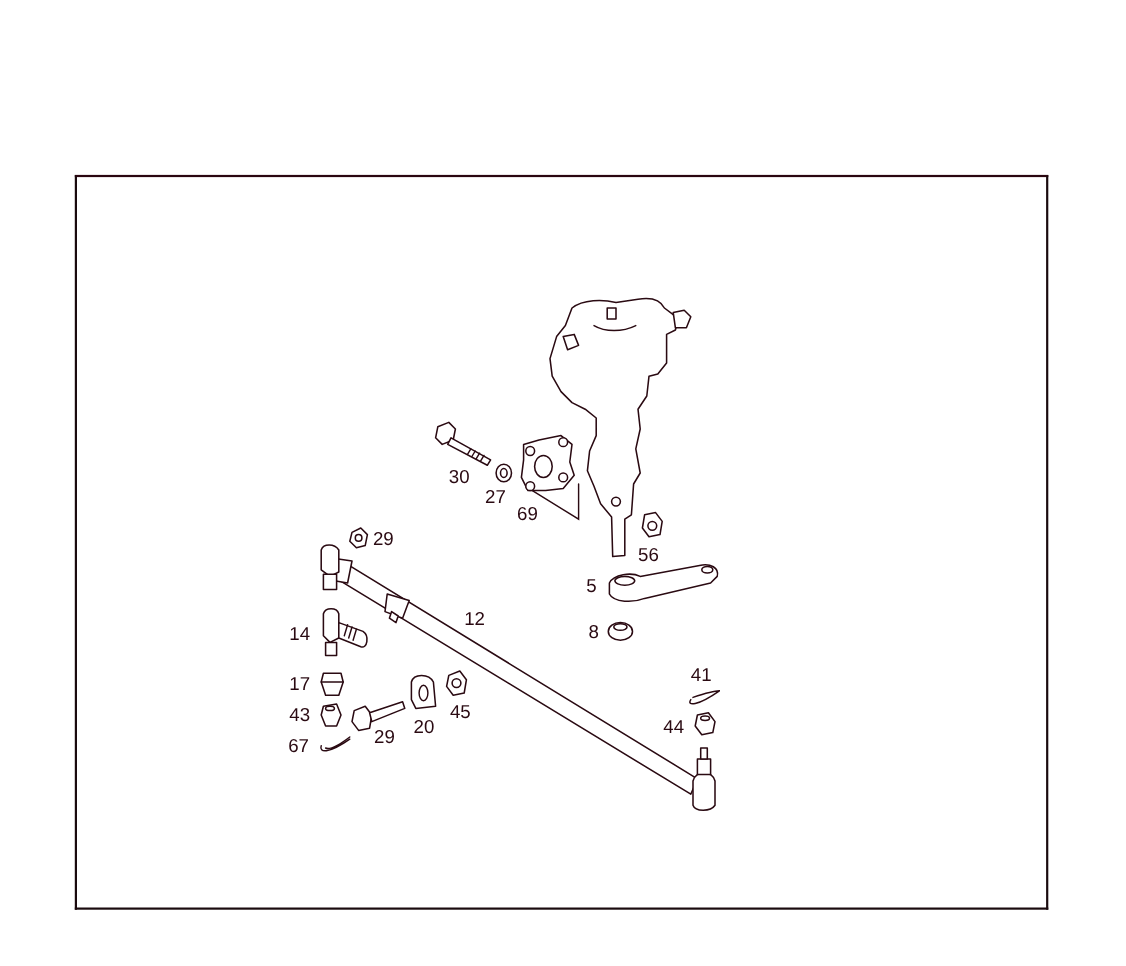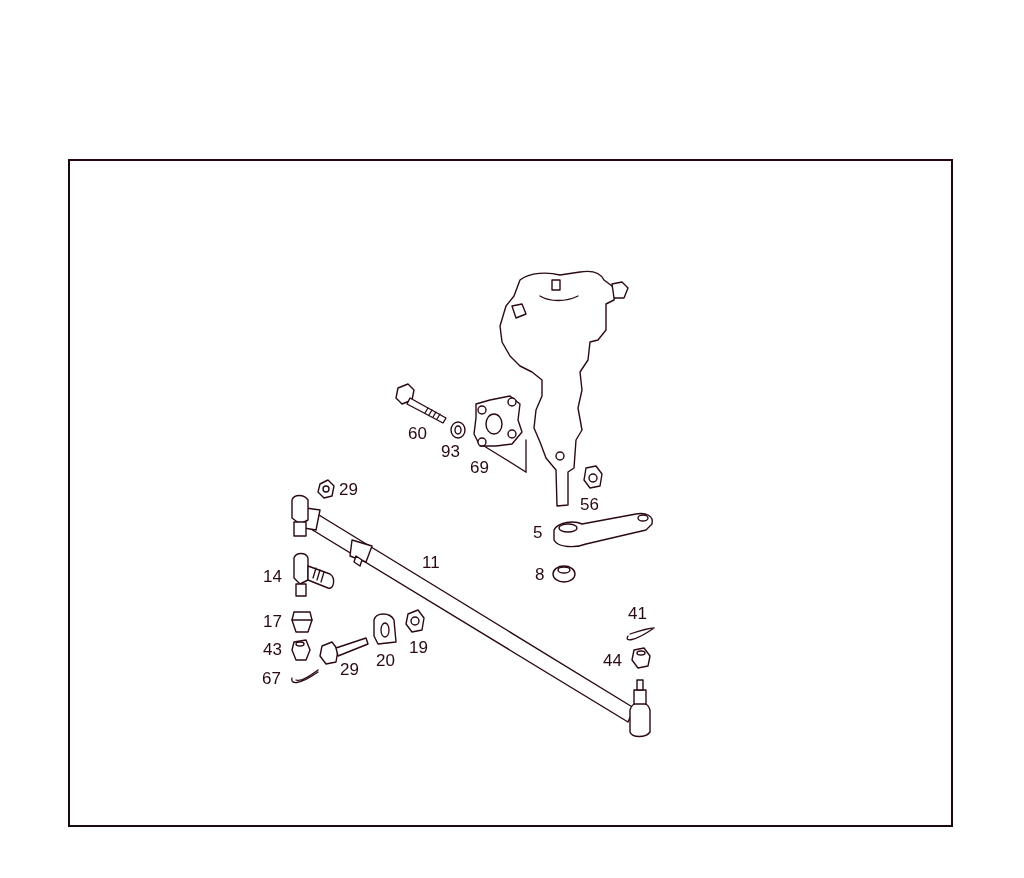--- a/index.html
+++ b/index.html
@@ -128,28 +128,28 @@
   </g>
 
   <g>
     <path class="l" d="M628 636 C624 642,634 642,654 628 M630 634 C636 632,648 628,654 628"></path>
   </g>
 </svg>
 
 <div>
   <span class="lbl" style="left:533px;top:524px">5</span>
   <span class="lbl" style="left:535px;top:566px">8</span>
-  <span class="lbl" style="left:422px;top:554px">11</span>
+  <span class="lbl" style="left:422px;top:554px">12</span>
   <span class="lbl" style="left:263px;top:568px">14</span>
   <span class="lbl" style="left:263px;top:613px">17</span>
   <span class="lbl" style="left:376px;top:652px">20</span>
   <span class="lbl" style="left:339px;top:481px">29</span>
   <span class="lbl" style="left:340px;top:661px">29</span>
-  <span class="lbl" style="left:409px;top:639px">19</span>
+  <span class="lbl" style="left:409px;top:639px">45</span>
   <span class="lbl" style="left:263px;top:641px">43</span>
   <span class="lbl" style="left:262px;top:670px">67</span>
   <span class="lbl" style="left:603px;top:652px">44</span>
   <span class="lbl" style="left:628px;top:605px">41</span>
-  <span class="lbl" style="left:408px;top:425px">60</span>
-  <span class="lbl" style="left:441px;top:443px">93</span>
+  <span class="lbl" style="left:408px;top:425px">30</span>
+  <span class="lbl" style="left:441px;top:443px">27</span>
   <span class="lbl" style="left:470px;top:459px">69</span>
   <span class="lbl" style="left:580px;top:496px">56</span>
 </div>
 
 </body></html>

